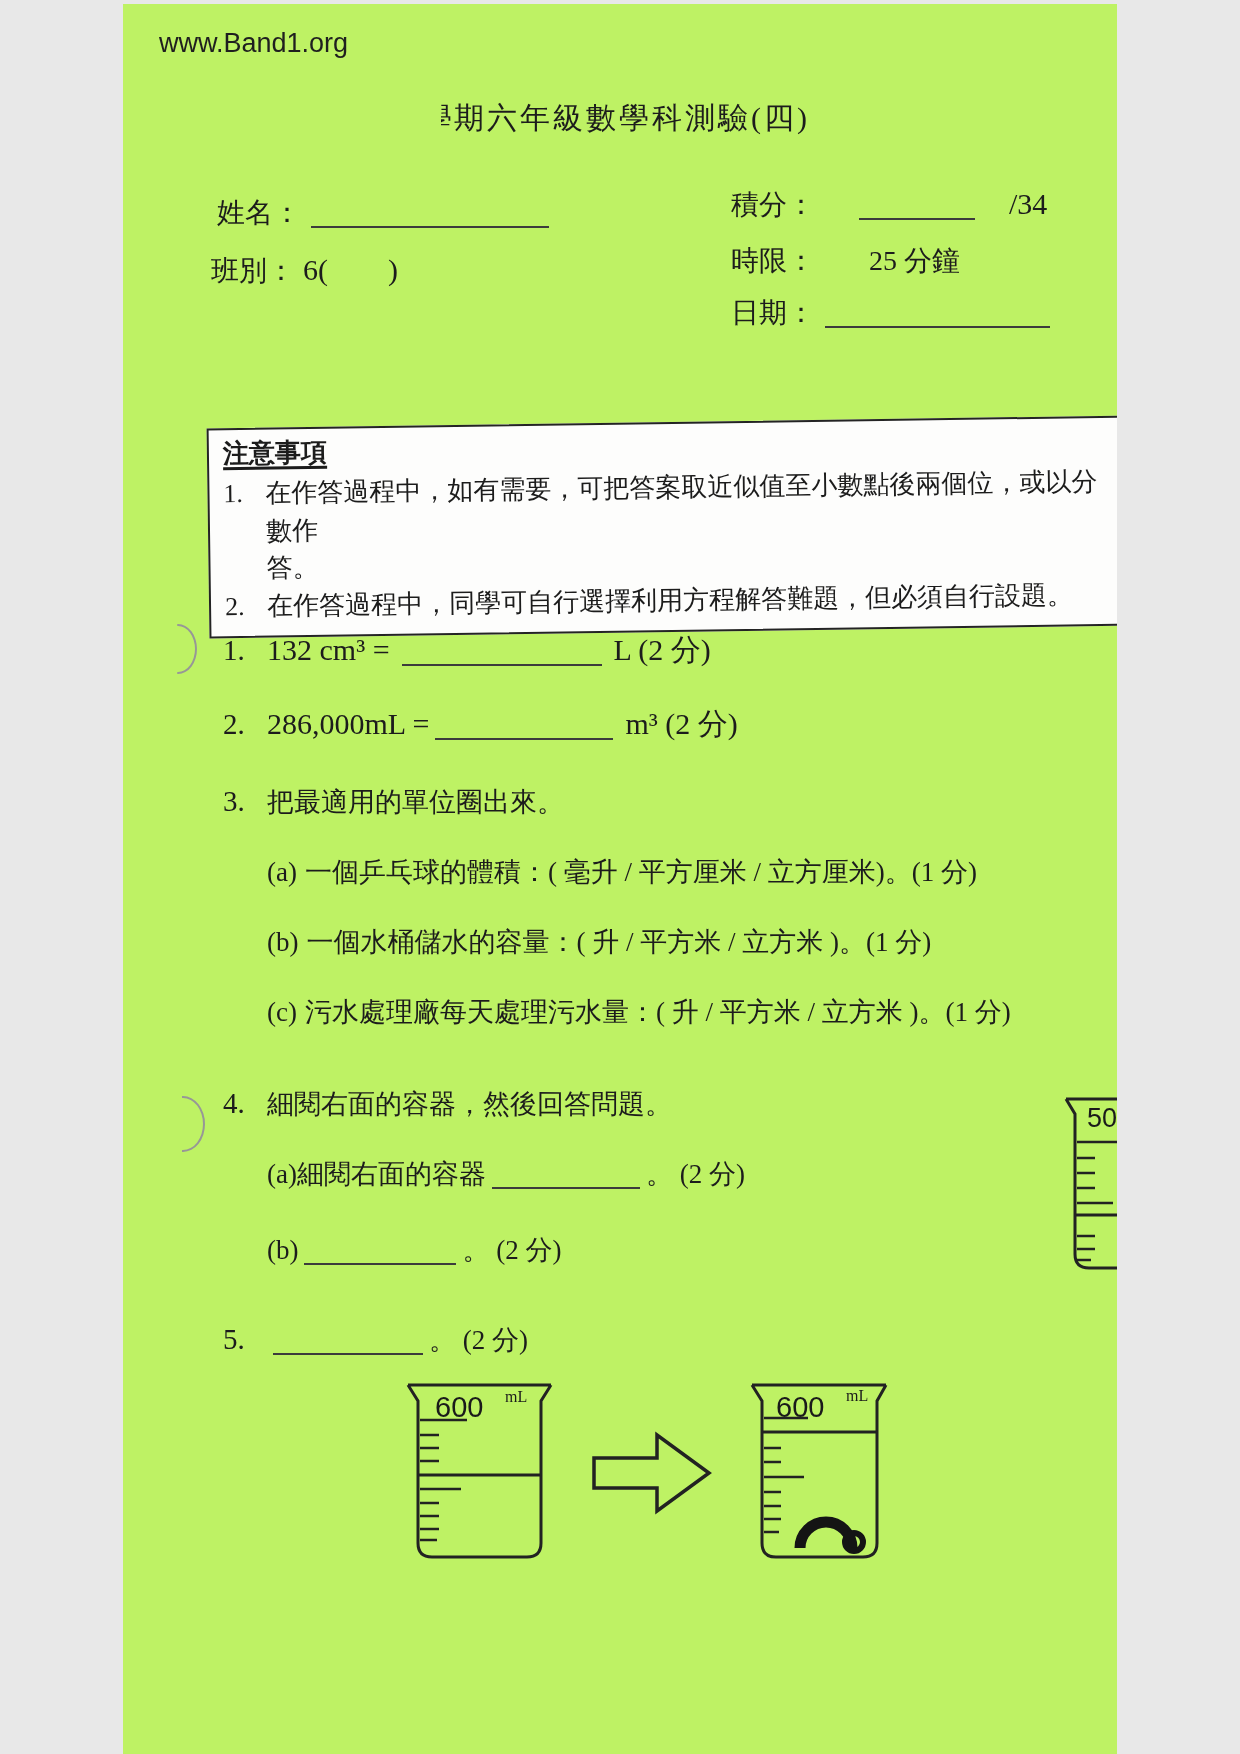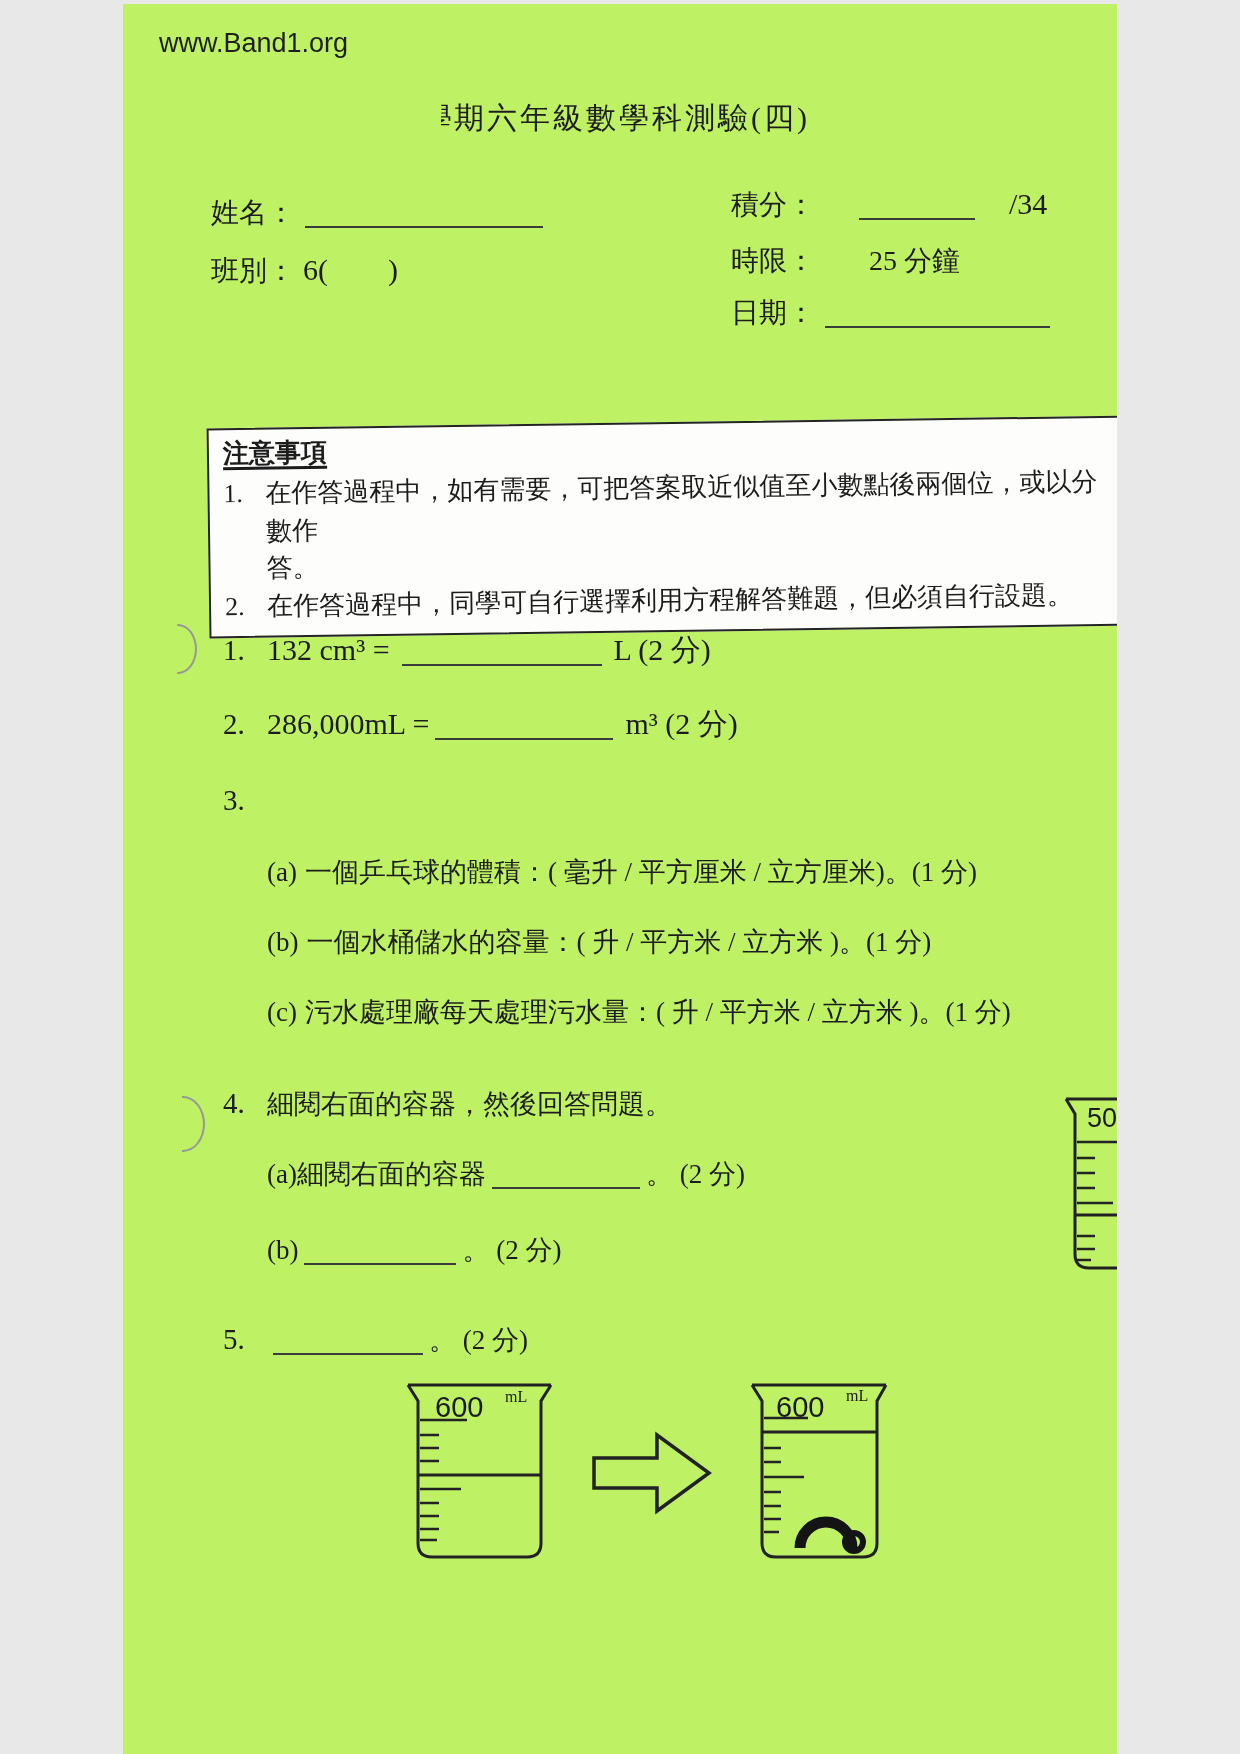--- a/index.html
+++ b/index.html
@@ -78,21 +78,21 @@
 <body>
 
 <div class="page">
 
   <div class="abs watermark">www.Band1.org</div>
 
   <div class="abs title-row">
     <span class="frag"><span>學</span></span><span>期六年級數學科測驗(四)</span>
   </div>
 
-  <div class="abs hrow" style="left:88px;top:190px;">
+  <div class="abs hrow" style="left:94px;top:190px;">
     <span>姓名：</span>
     <span class="blank" style="width:238px;margin-left:10px;"></span>
   </div>
   <div class="abs hrow" style="left:88px;top:246px;">
     <span>班別：</span>
     <span style="margin-left:8px;font-size:30px;">6(　　)</span>
   </div>
 
   <div class="abs hrow" style="left:608px;top:182px;gap:34px;">
     <span>積分：</span>
@@ -135,20 +135,21 @@
 
   <div class="abs qrow" style="left:100px;top:700px;">
     <span class="qnum">2.</span>
     <span class="latin">286,000mL =</span>
     <span class="blank" style="width:178px;margin:0 12px 0 6px;"></span>
     <span class="latin">m³ (2 分)</span>
   </div>
 
   <div class="abs qrow" style="left:100px;top:780px;">
     <span class="qnum">3.</span>
+    <span>把最適用的單位圈出來。</span>
   </div>
   <div class="abs subrow" style="left:144px;top:850px;">
     <span class="sublabel">(a)</span>
     <span>一個乒乓球的體積：( 毫升 / 平方厘米 / 立方厘米)。(1 分)</span>
   </div>
   <div class="abs subrow" style="left:144px;top:920px;">
     <span class="sublabel">(b)</span>
     <span>一個水桶儲水的容量：( 升 / 平方米 / 立方米 )。(1 分)</span>
   </div>
   <div class="abs subrow" style="left:144px;top:990px;">

